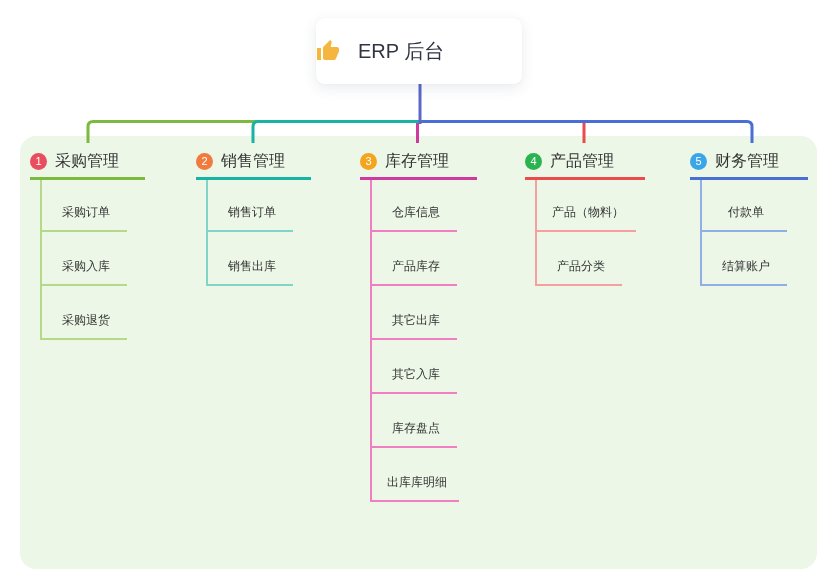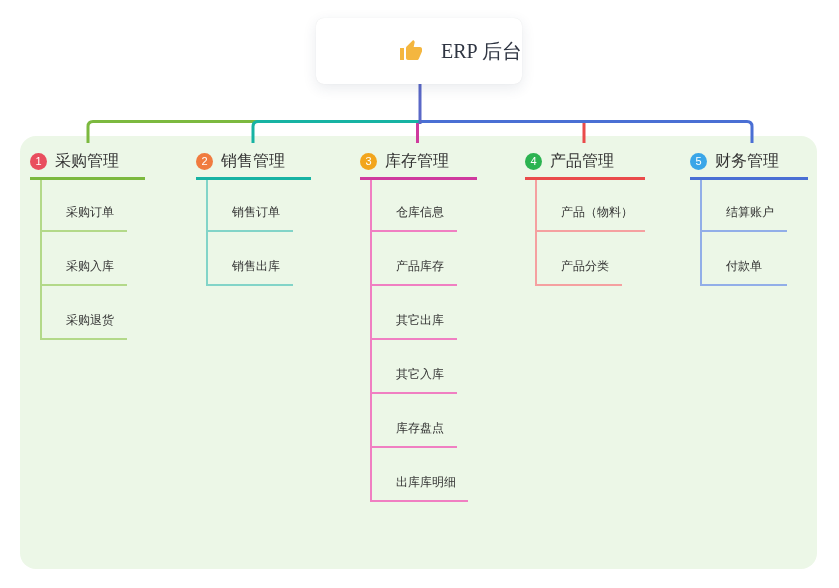--- a/index.html
+++ b/index.html
@@ -14,22 +14,22 @@
     position:absolute;left:20px;top:136px;width:797px;height:433px;
     background:#ecf7e7;border-radius:16px;
   }
   
   .connectors{position:absolute;left:0;top:0;width:839px;height:588px;pointer-events:none;}
   
   .root-card{
     position:absolute;left:316px;top:18px;width:206px;height:66px;
     background:#ffffff;border-radius:8px;
     box-shadow:0 4px 14px rgba(40,60,90,.10),0 0 1px rgba(0,0,0,.10);
-    display:flex;align-items:center;justify-content:flex-end;gap:18px;
-    font-size:20px;color:#2f3542;cursor:pointer;font-family:Liberation Serif, serif;
+    display:flex;align-items:center;justify-content:flex-start;gap:18px;
+    font-size:20px;color:#2f3542;cursor:pointer;
   }
   .root-card .thumb{width:24px;height:24px;flex:0 0 auto;}
   
   .col{position:absolute;top:148px;}
   .col1{left:30px}  .col1 .hdr{width:115px}
   .col2{left:196px} .col2 .hdr{width:115px}
   .col3{left:360px} .col3 .hdr{width:117px}
   .col4{left:525px} .col4 .hdr{width:120px}
   .col5{left:690px} .col5 .hdr{width:118px}
   .hdr{
@@ -38,22 +38,22 @@
     font-size:16px;cursor:pointer;
   }
   .badge{
     width:17px;height:17px;border-radius:50%;background:var(--badge);
     color:#fff;font-size:11px;line-height:17px;text-align:center;flex:0 0 auto;
   }
   .kids{margin-left:10px;border-left:2px solid var(--kid);width:fit-content;}
   .kid{
     height:54px;display:flex;align-items:flex-end;
     min-width:85px;width:fit-content;box-sizing:border-box;
-    padding:0 12px 9px 24px;border-bottom:2px solid var(--kid);
-    font-size:12px;white-space:nowrap;cursor:pointer;
+    padding:0 12px 9px 15px;border-bottom:2px solid var(--kid);
+    font-size:12px;white-space:nowrap;cursor:pointer;justify-content:center;
   }
   .kid:first-child{height:52px;}
 </style>
 </head>
 <body>
 
 <div class="stage">
 
   <div class="panel" style="background: rgb(236, 247, 231);"></div>
 
@@ -148,21 +148,21 @@
     </div>
   </div>
 
   <div class="col col5" style="--line: #4a6fd4; --kid: #92aee8; --badge: #3aa6e8;">
     <div class="hdr">
       <span class="badge">5</span>
       <span>财务管理</span>
     </div>
     <div class="kids">
       <div class="kid">
-          <span>结算账户</span>
+          <span>付款单</span>
         </div>
       <div class="kid">
-          <span>付款单</span>
+          <span>结算账户</span>
         </div>
     </div>
   </div>
 
 </div>
 
 </body></html>

